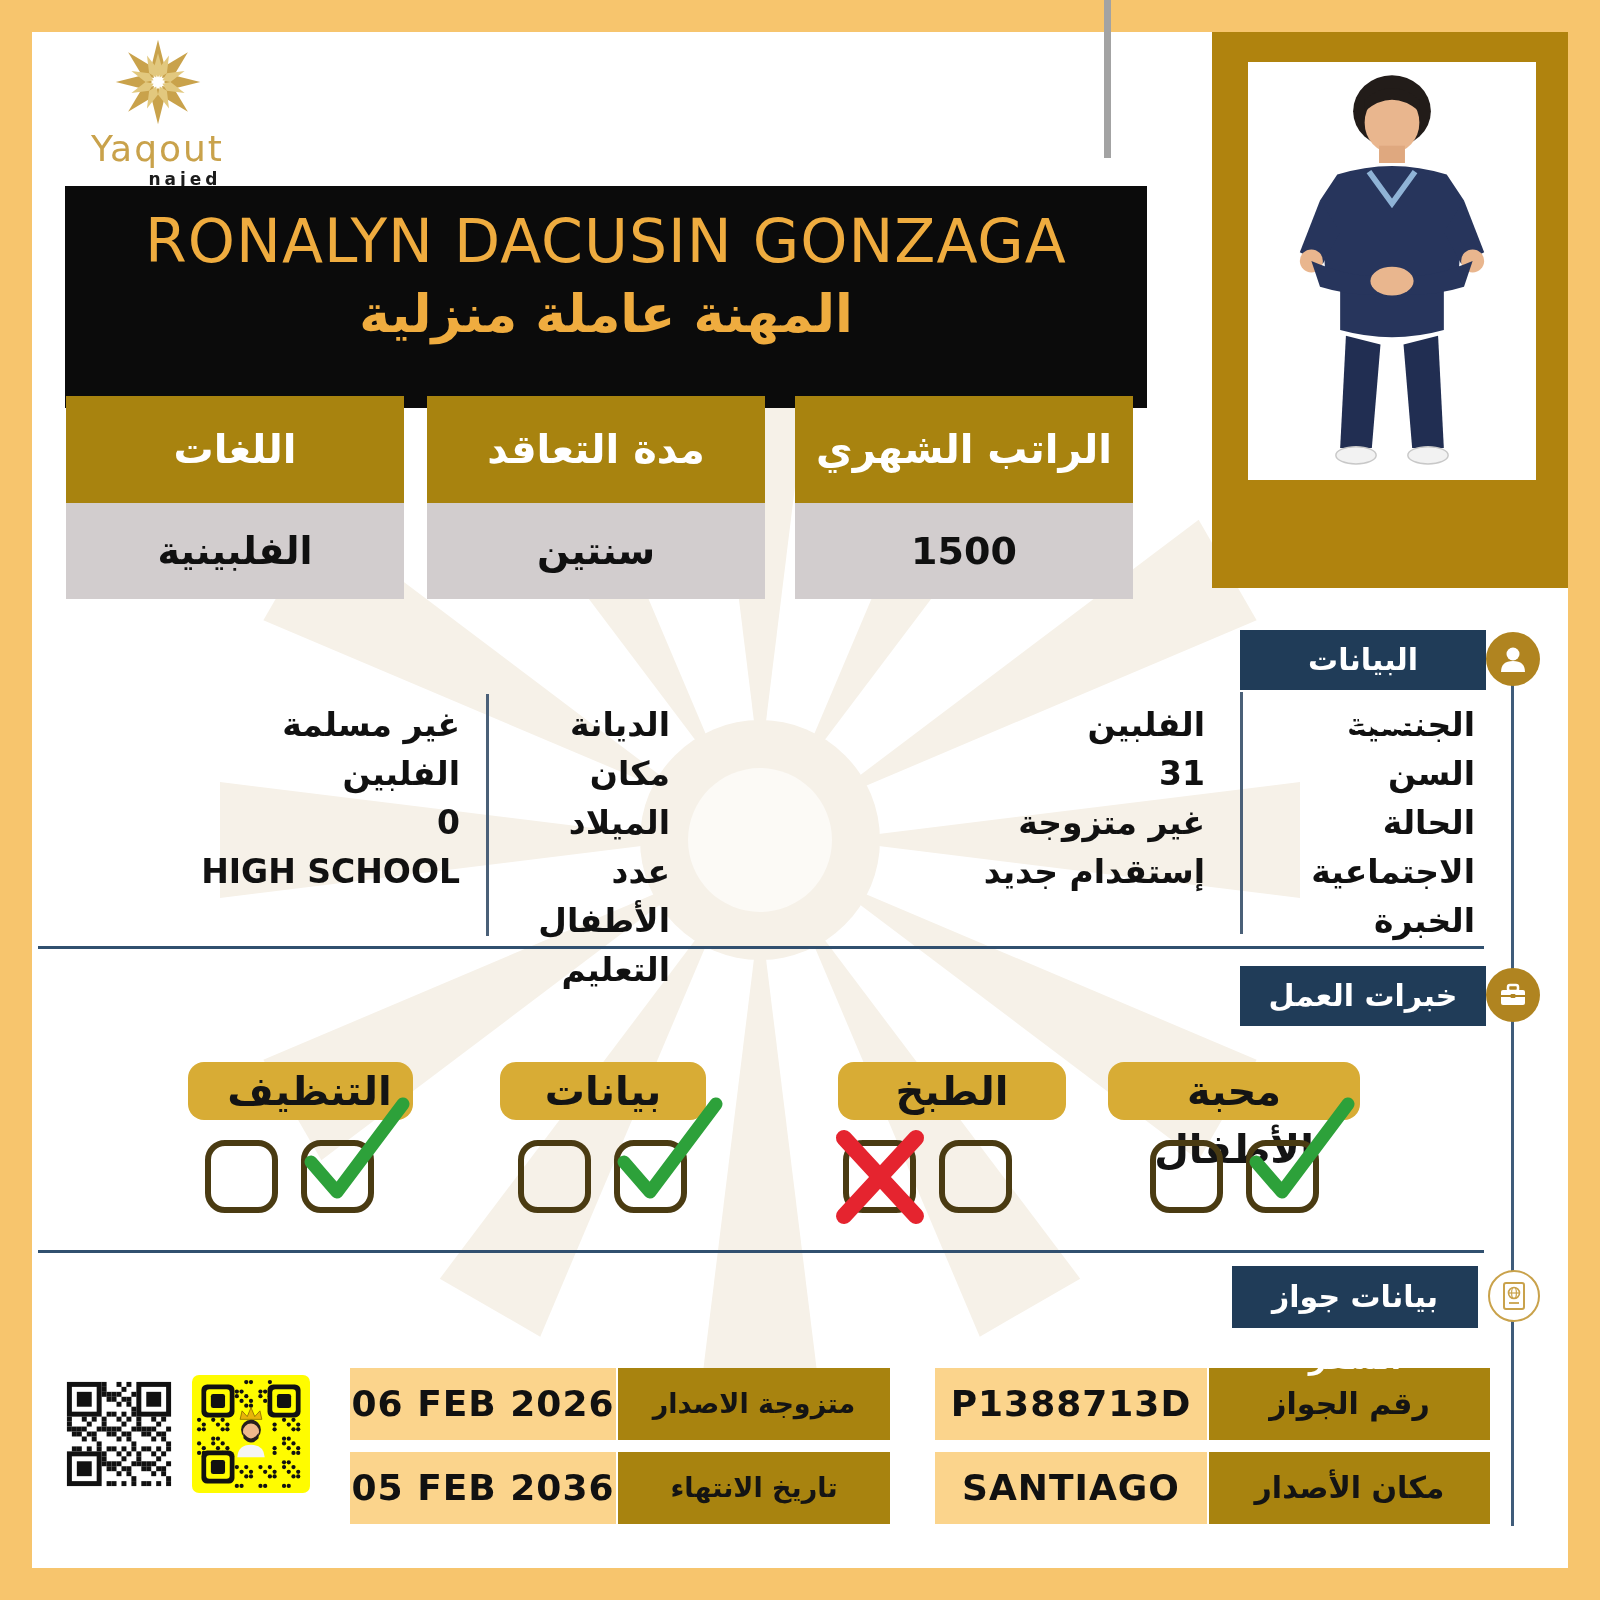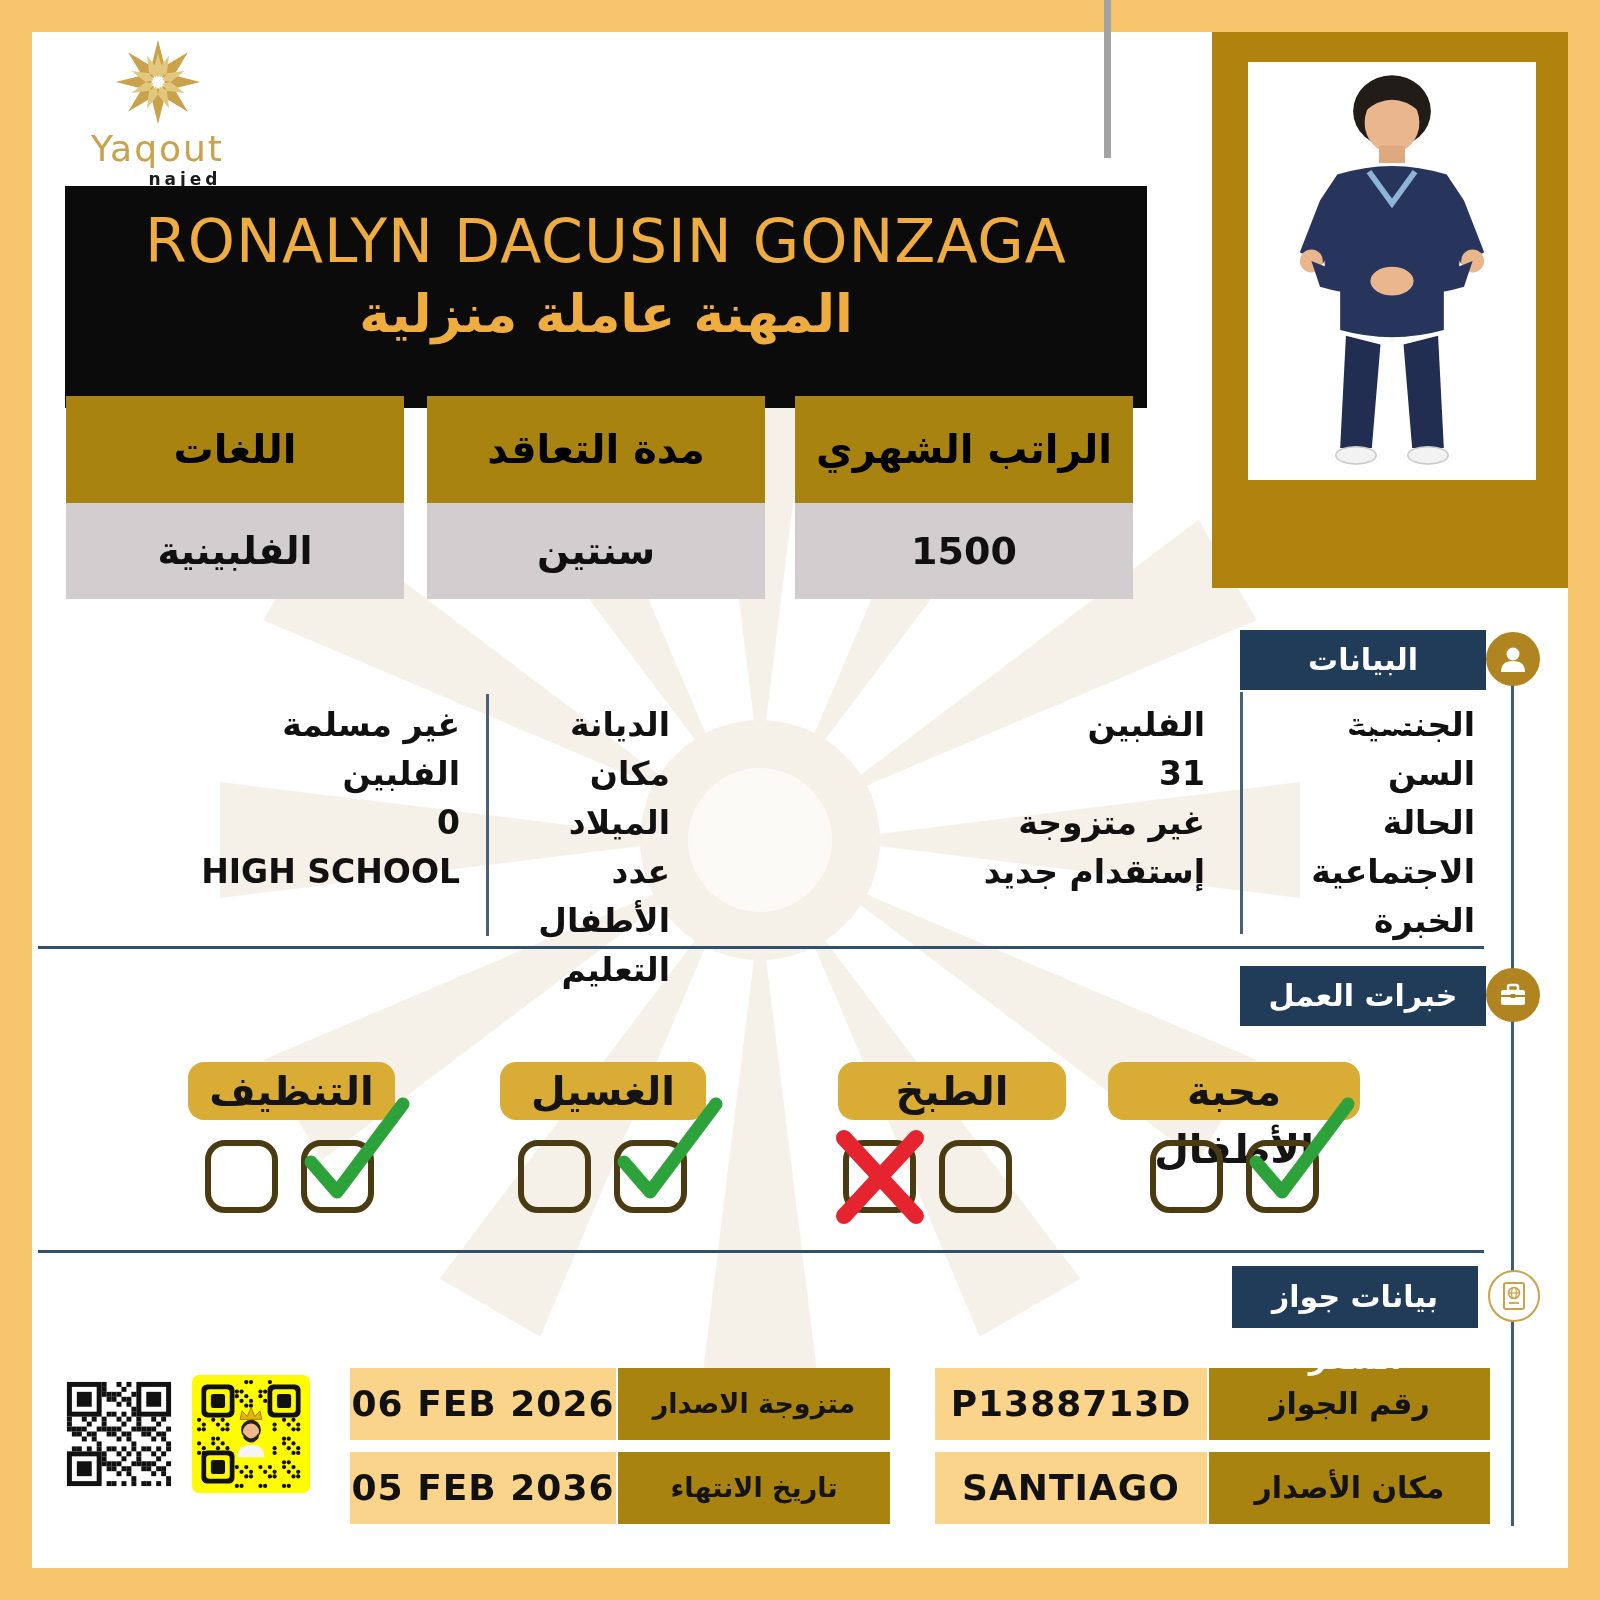--- a/index.html
+++ b/index.html
@@ -9,21 +9,21 @@
   #frame{position:absolute;inset:0;border:32px solid #F7C56D;z-index:5;pointer-events:none;}
   
   .logo-wrap{left:70px;top:34px;width:175px;text-align:center;z-index:2;}
   .logo-brand{font-size:36px;letter-spacing:2px;color:#C9A24B;line-height:34px;margin-top:2px;}
   .logo-sub{font-size:17px;letter-spacing:4px;color:#1b1b1b;line-height:26px;margin-left:55px;font-weight:600;}
   
   .banner{left:65px;top:186px;width:1082px;height:222px;background:#0B0B0B;text-align:center;z-index:2;}
   .banner-name{font-size:60px;color:#EFAC3F;margin-top:20px;letter-spacing:1px;font-weight:500;}
   .banner-prof{font-size:52px;color:#EFAC3F;font-weight:700;margin-top:8px;direction:rtl;}
   
-  .col-h{height:107px;background:#A8830F;color:#000000;font-size:40px;font-weight:700;
+  .col-h{height:107px;background:#A8830F;color:#ffffff;font-size:40px;font-weight:700;
          text-align:center;line-height:107px;direction:rtl;z-index:2;}
   .col-v{height:96px;background:#D2CDCE;color:#101010;font-size:38px;font-weight:700;
          text-align:center;line-height:96px;direction:rtl;z-index:2;}
   
   .photo-frame{left:1212px;top:30px;width:356px;height:558px;background:#B0830E;z-index:2;}
   .photo-inner{position:absolute;left:36px;top:32px;width:288px;height:418px;background:#ffffff;overflow:hidden;}
   
   .sec-h{width:246px;height:60px;background:#203C58;color:#ffffff;font-size:30px;font-weight:700;
          text-align:center;line-height:60px;direction:rtl;z-index:3;}
   .icon-circle{width:54px;height:54px;border-radius:50%;background:#B08420;z-index:3;
@@ -202,28 +202,28 @@
   </svg>
 
   <div class="abs pill" style="left:838px;top:1062px;width:228px;">الطبخ</div>
   <div class="abs cbox" style="left:843px;top:1140px;"></div>
   <div class="abs cbox" style="left:939px;top:1140px;"></div>
   <svg class="abs mark" style="left:828px;top:1124px;" width="104" height="104" viewBox="0 0 104 104">
     <line x1="16" y1="14" x2="88" y2="92" stroke="#E5242F" stroke-width="16" stroke-linecap="round"></line>
     <line x1="88" y1="14" x2="16" y2="92" stroke="#E5242F" stroke-width="16" stroke-linecap="round"></line>
   </svg>
 
-  <div class="abs pill" style="left:500px;top:1062px;width:206px;">الغسيل</div>
+  <div class="abs pill" style="left:500px;top:1062px;width:206px;">بيانات</div>
   <div class="abs cbox" style="left:518px;top:1140px;"></div>
   <div class="abs cbox" style="left:614px;top:1140px;"></div>
   <svg class="abs mark" style="left:604px;top:1090px;" width="120" height="120" viewBox="0 0 120 120">
     <path d="M20 72 L46 102 L112 14" fill="none" stroke="#2DA13A" stroke-width="13" stroke-linecap="round" stroke-linejoin="round"></path>
   </svg>
 
-  <div class="abs pill" style="left:188px;top:1062px;width:207px;">التنظيف</div>
+  <div class="abs pill" style="left:188px;top:1062px;width:207px;padding-left:18px;">التنظيف</div>
   <div class="abs cbox" style="left:205px;top:1140px;"></div>
   <div class="abs cbox" style="left:301px;top:1140px;"></div>
   <svg class="abs mark" style="left:291px;top:1090px;" width="120" height="120" viewBox="0 0 120 120">
     <path d="M20 72 L46 102 L112 14" fill="none" stroke="#2DA13A" stroke-width="13" stroke-linecap="round" stroke-linejoin="round"></path>
   </svg>
 
   <div class="abs divider" style="left:38px;top:1250px;width:1446px;"></div>
 
   <div class="abs sec-h" style="left:1232px;top:1266px;width:246px;height:62px;line-height:62px;">بيانات جواز السفر</div>
   <div class="abs icon-circle-outline" style="left:1488px;top:1270px;">

